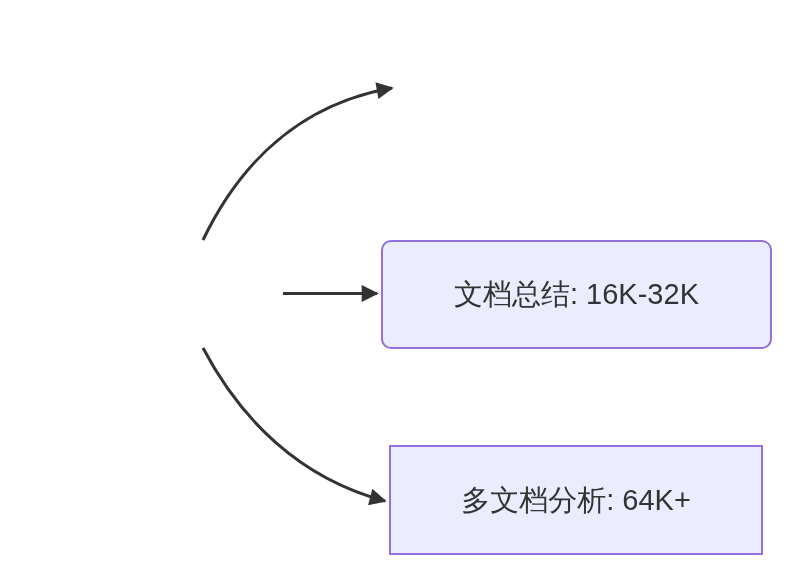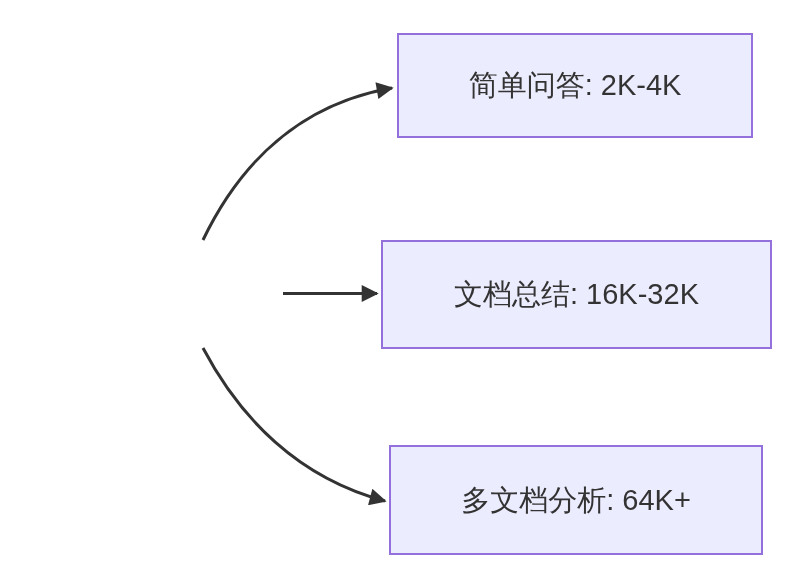--- a/index.html
+++ b/index.html
@@ -32,43 +32,40 @@
     display: flex;
     align-items: center;
     justify-content: center;
     font-size: 29px;
     line-height: 1.2;
     text-align: center;
     white-space: nowrap;
   }
   .node-root   { left: 30px;  top: 240px; width: 253px; height: 108px; }
   .node-top    { left: 397px; top: 33px;  width: 356px; height: 105px; }
-  .node-middle { left: 381px; top: 240px; width: 391px; height: 109px; }
+  .node-middle { left: 381px; top: 240px; width: 391px; height: 109px; border-radius: 10px; }
   .node-bottom { left: 389px; top: 445px; width: 374px; height: 110px; }
 </style>
 </head>
 <body>
 
 <div class="canvas">
 
   <svg class="edges" width="787" height="572" viewBox="0 0 787 572" xmlns="http://www.w3.org/2000/svg">
     <defs>
       <marker id="arrowhead" viewBox="0 0 10 10" refX="9" refY="5" markerUnits="userSpaceOnUse" markerWidth="21" markerHeight="17" orient="auto">
         <path d="M0,0 L10,5 L0,10 z" fill="#333333"></path>
       </marker>
     </defs>
     <path d="M203,240 C240,163 300,104 392,88" fill="none" stroke="#333333" stroke-width="3" marker-end="url(#arrowhead)"></path>
     <path d="M283,293.5 L377,293.5" fill="none" stroke="#333333" stroke-width="3" marker-end="url(#arrowhead)"></path>
     <path d="M203,348 C240,418 298,478 385,501" fill="none" stroke="#333333" stroke-width="3" marker-end="url(#arrowhead)"></path>
   </svg>
 
 
-  <div class="node node-top">
-    <span>简单问答: 2K-4K</span>
-  </div>
 
   <div class="node node-middle">
     <span>文档总结: 16K-32K</span>
   </div>
 
   <div class="node node-bottom">
     <span>多文档分析: 64K+</span>
   </div>
 
 </div>

